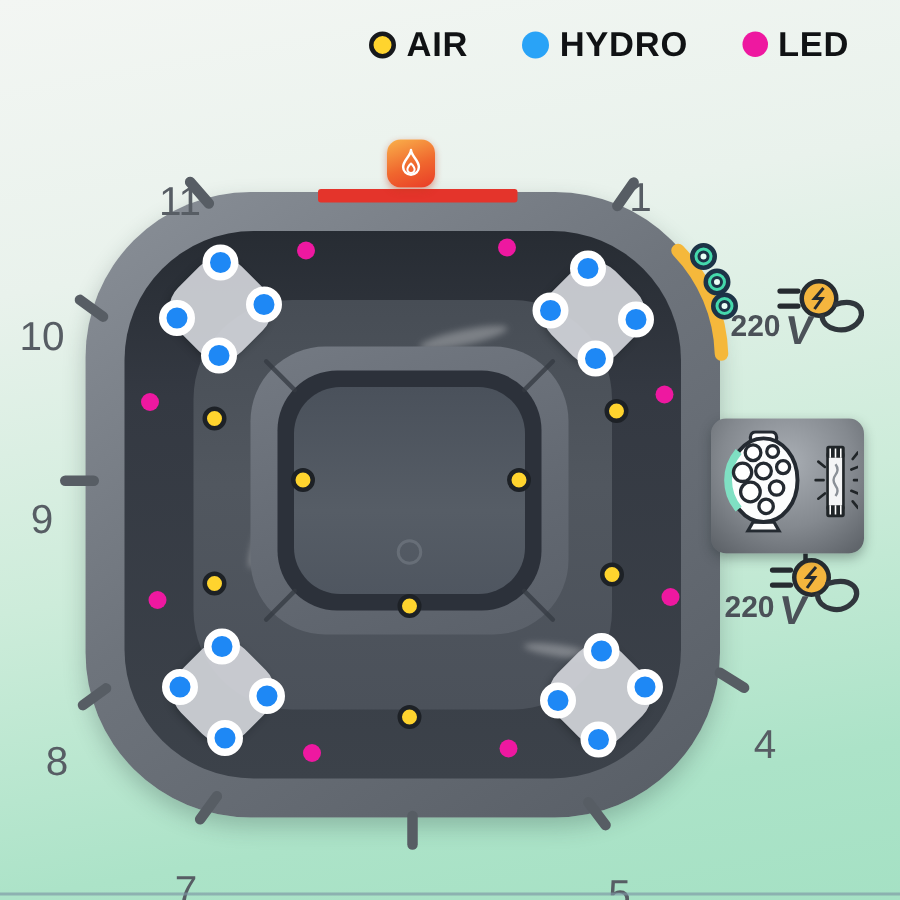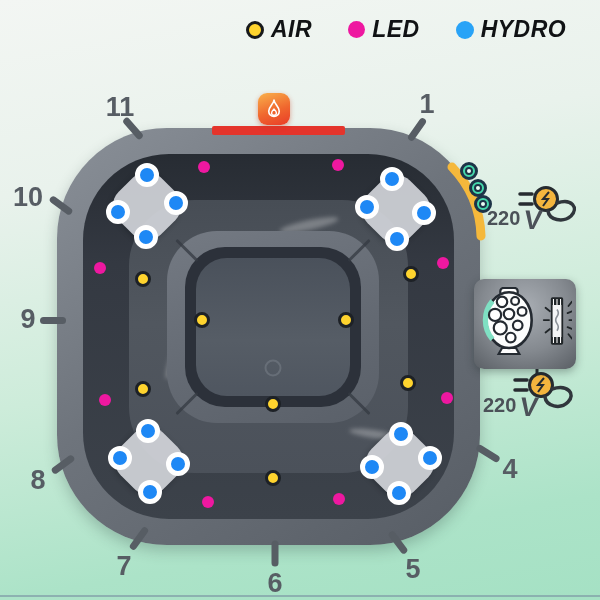--- a/index.html
+++ b/index.html
@@ -3,21 +3,21 @@
 <meta charset="utf-8">
 <style>
   html,body{margin:0;padding:0;}
   .stage{
     position:relative;width:600px;height:600px;overflow:hidden;
     font-family:"Liberation Sans",sans-serif;
     background:linear-gradient(170deg,#f3f6f3 0%,#e9f2ec 28%,#cdecda 58%,#ace3c8 85%,#a5e1c4 100%);
   }
   
   .legend{position:absolute;left:246px;top:16px;display:flex;gap:36px;align-items:center;}
-  .legend-item{display:flex;align-items:center;gap:7px;font-style:italic;}
+  .legend-item{display:flex;align-items:center;gap:7px;}
   .legend-label{font-size:23px;font-weight:800;color:#101214;letter-spacing:.5px;}
   .legend-dot{border-radius:50%;}
   .legend-dot.air{width:12px;height:12px;background:var(--air);border:3px solid #17191c;}
   .legend-dot.hydro{width:18px;height:18px;background:var(--hydro-legend);}
   .legend-dot.led{width:17px;height:17px;background:var(--led);}
   
   .tub-outer{position:absolute;left:57px;top:128px;width:423px;height:417px;border-radius:110px;
     background:linear-gradient(145deg,#8a9098 0%,#6e747c 45%,#575d65 100%);
     box-shadow:0 6px 14px rgba(40,60,55,.25);}
   .tub-dark{position:absolute;left:26px;top:26px;right:26px;bottom:26px;border-radius:86px;
@@ -36,21 +36,21 @@
   .crease{position:absolute;width:30px;height:3px;border-radius:2px;background:#343942;opacity:.75;}
   
   .pad{position:absolute;width:60px;height:60px;border-radius:20px;background:rgba(209,212,217,.92);
     transform:translate(-50%,-50%) rotate(45deg);box-shadow:0 2px 5px rgba(20,25,30,.35);}
   
   .dot{position:absolute;border-radius:50%;transform:translate(-50%,-50%);}
   .dot.hydro{width:14px;height:14px;background:var(--hydro);border:5px solid #ffffff;}
   .dot.air{width:10px;height:10px;background:var(--air);border:3px solid #1d2126;}
   .dot.led{width:12px;height:12px;background:var(--led);}
   
-  .num{position:absolute;transform:translate(-50%,-50%);font-size:27px;font-weight:700;color:#575d64;}
+  .num{position:absolute;transform:translate(-50%,-50%);font-size:27px;font-weight:400;color:#575d64;margin-top:28px;}
   .tick{position:absolute;width:26px;height:7px;border-radius:4px;background:#575d64;}
   
   .heater-bar{position:absolute;left:212px;top:126px;width:133px;height:9px;background:var(--heater);border-radius:2px;}
   .flame-box{position:absolute;left:258px;top:93px;width:32px;height:32px;border-radius:9px;
     background:linear-gradient(160deg,#f9b14b 0%,#f0672e 55%,#e93c28 100%);
     box-shadow:0 2px 5px rgba(200,60,30,.45);display:flex;align-items:center;justify-content:center;}
   
   .fitting{position:absolute;width:12px;height:12px;border-radius:50%;background:var(--fitting);
     border:3px solid #1d3347;transform:translate(-50%,-50%);display:flex;align-items:center;justify-content:center;}
   .fitting::after{content:"";width:4px;height:4px;border-radius:50%;border:2px solid #1d3347;background:#eafff6;}
@@ -217,23 +217,23 @@
   <div class="tick" style="left:40px;top:317px;transform:rotate(0deg);"></div>
   <div class="tick" style="left:48px;top:202px;transform:rotate(36deg);"></div>
   <div class="tick" style="left:120px;top:125px;transform:rotate(49deg);"></div>
 
   <div class="legend">
     <div class="legend-item">
       <span class="legend-dot air"></span>
       <span class="legend-label">AIR</span>
     </div>
     <div class="legend-item">
+      <span class="legend-dot hydro"></span>
+      <span class="legend-label">HYDRO</span>
+    </div>
+    <div class="legend-item">
       <span class="legend-dot led"></span>
       <span class="legend-label">LED</span>
     </div>
-    <div class="legend-item">
-      <span class="legend-dot hydro"></span>
-      <span class="legend-label">HYDRO</span>
-    </div>
   </div>
 
   <div class="bottom-line"></div>
 </div>
 
 </body></html>

